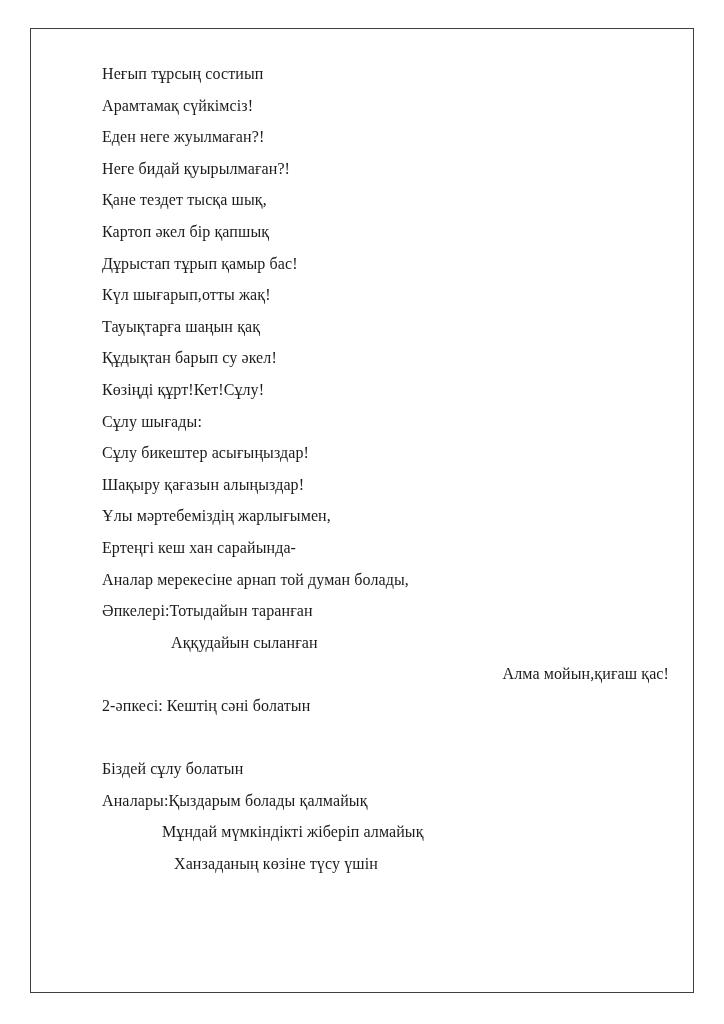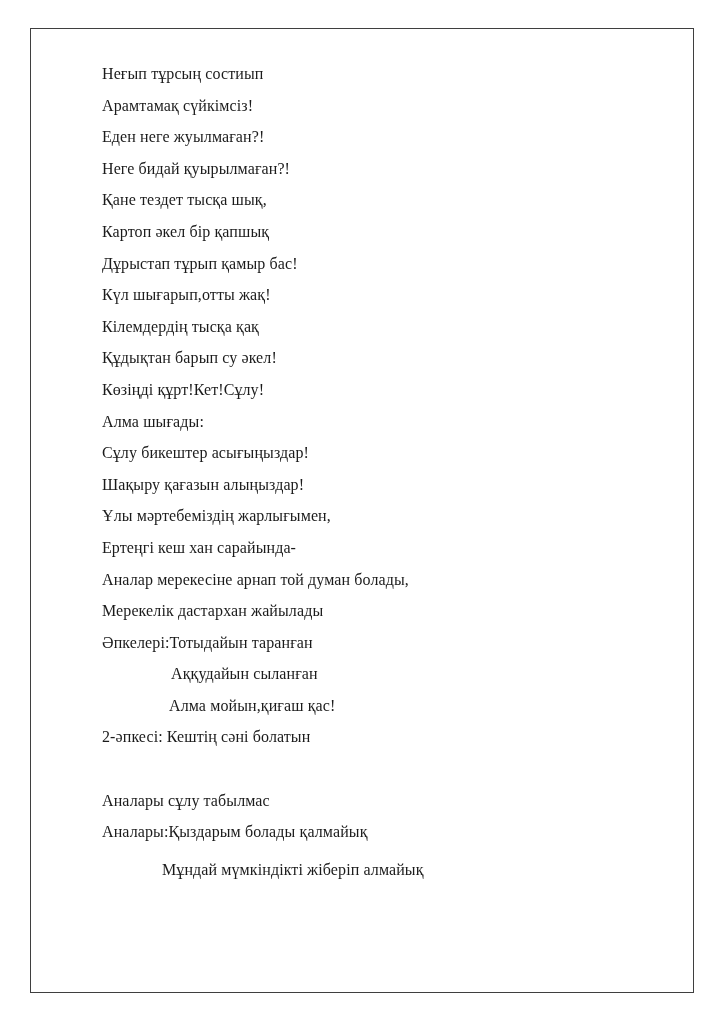--- a/index.html
+++ b/index.html
@@ -48,33 +48,33 @@
   <div class="sheet">
     <div class="content">
         <p class="line">Неғып тұрсың состиып</p>
         <p class="line">Арамтамақ сүйкімсіз!</p>
         <p class="line">Еден неге жуылмаған?!</p>
         <p class="line">Неге бидай қуырылмаған?!</p>
         <p class="line">Қане тездет тысқа шық,</p>
         <p class="line">Картоп әкел бір қапшық</p>
         <p class="line">Дұрыстап тұрып қамыр бас!</p>
         <p class="line">Күл шығарып,отты жақ!</p>
-        <p class="line">Кілемдердің тысқа қақ</p>
+        <p class="line">Тауықтарға шаңын қақ</p>
         <p class="line">Құдықтан барып су әкел!</p>
         <p class="line">Көзіңді құрт!Кет!Сұлу!</p>
-        <p class="line">Алма шығады:</p>
+        <p class="line">Сұлу шығады:</p>
         <p class="line">Сұлу бикештер асығыңыздар!</p>
         <p class="line">Шақыру қағазын алыңыздар!</p>
         <p class="line">Ұлы мәртебеміздің жарлығымен,</p>
         <p class="line">Ертеңгі кеш хан сарайында-</p>
         <p class="line">Аналар мерекесіне арнап той думан болады,</p>
-        <p class="line">Мерекелік дастархан жайылады</p>
         <p class="line">Әпкелері:Тотыдайын таранған</p>
         <p class="line" style="padding-left: 69px;">Аққудайын сыланған</p>
-        <p class="line" style="padding-left: 67px;">Алма мойын,қиғаш қас!</p>
+        <p class="line" style="padding-left: 67px; text-align: right;">Алма мойын,қиғаш қас!</p>
         <p class="line">2-әпкесі: Кештің сәні болатын</p>
         <p class="line"></p>
-        <p class="line">Аналары сұлу табылмас</p>
+        <p class="line">Біздей сұлу болатын</p>
         <p class="line">Аналары:Қыздарым болады қалмайық</p>
-        <p class="line" style="padding-left: 60px; margin-top: 6px;">Мұндай мүмкіндікті жіберіп алмайық</p>
+        <p class="line" style="padding-left: 60px;">Мұндай мүмкіндікті жіберіп алмайық</p>
+        <p class="line" style="padding-left: 72px;">Ханзаданың көзіне түсу үшін</p>
       </div>
   </div>
 </div>
 
 </body></html>

